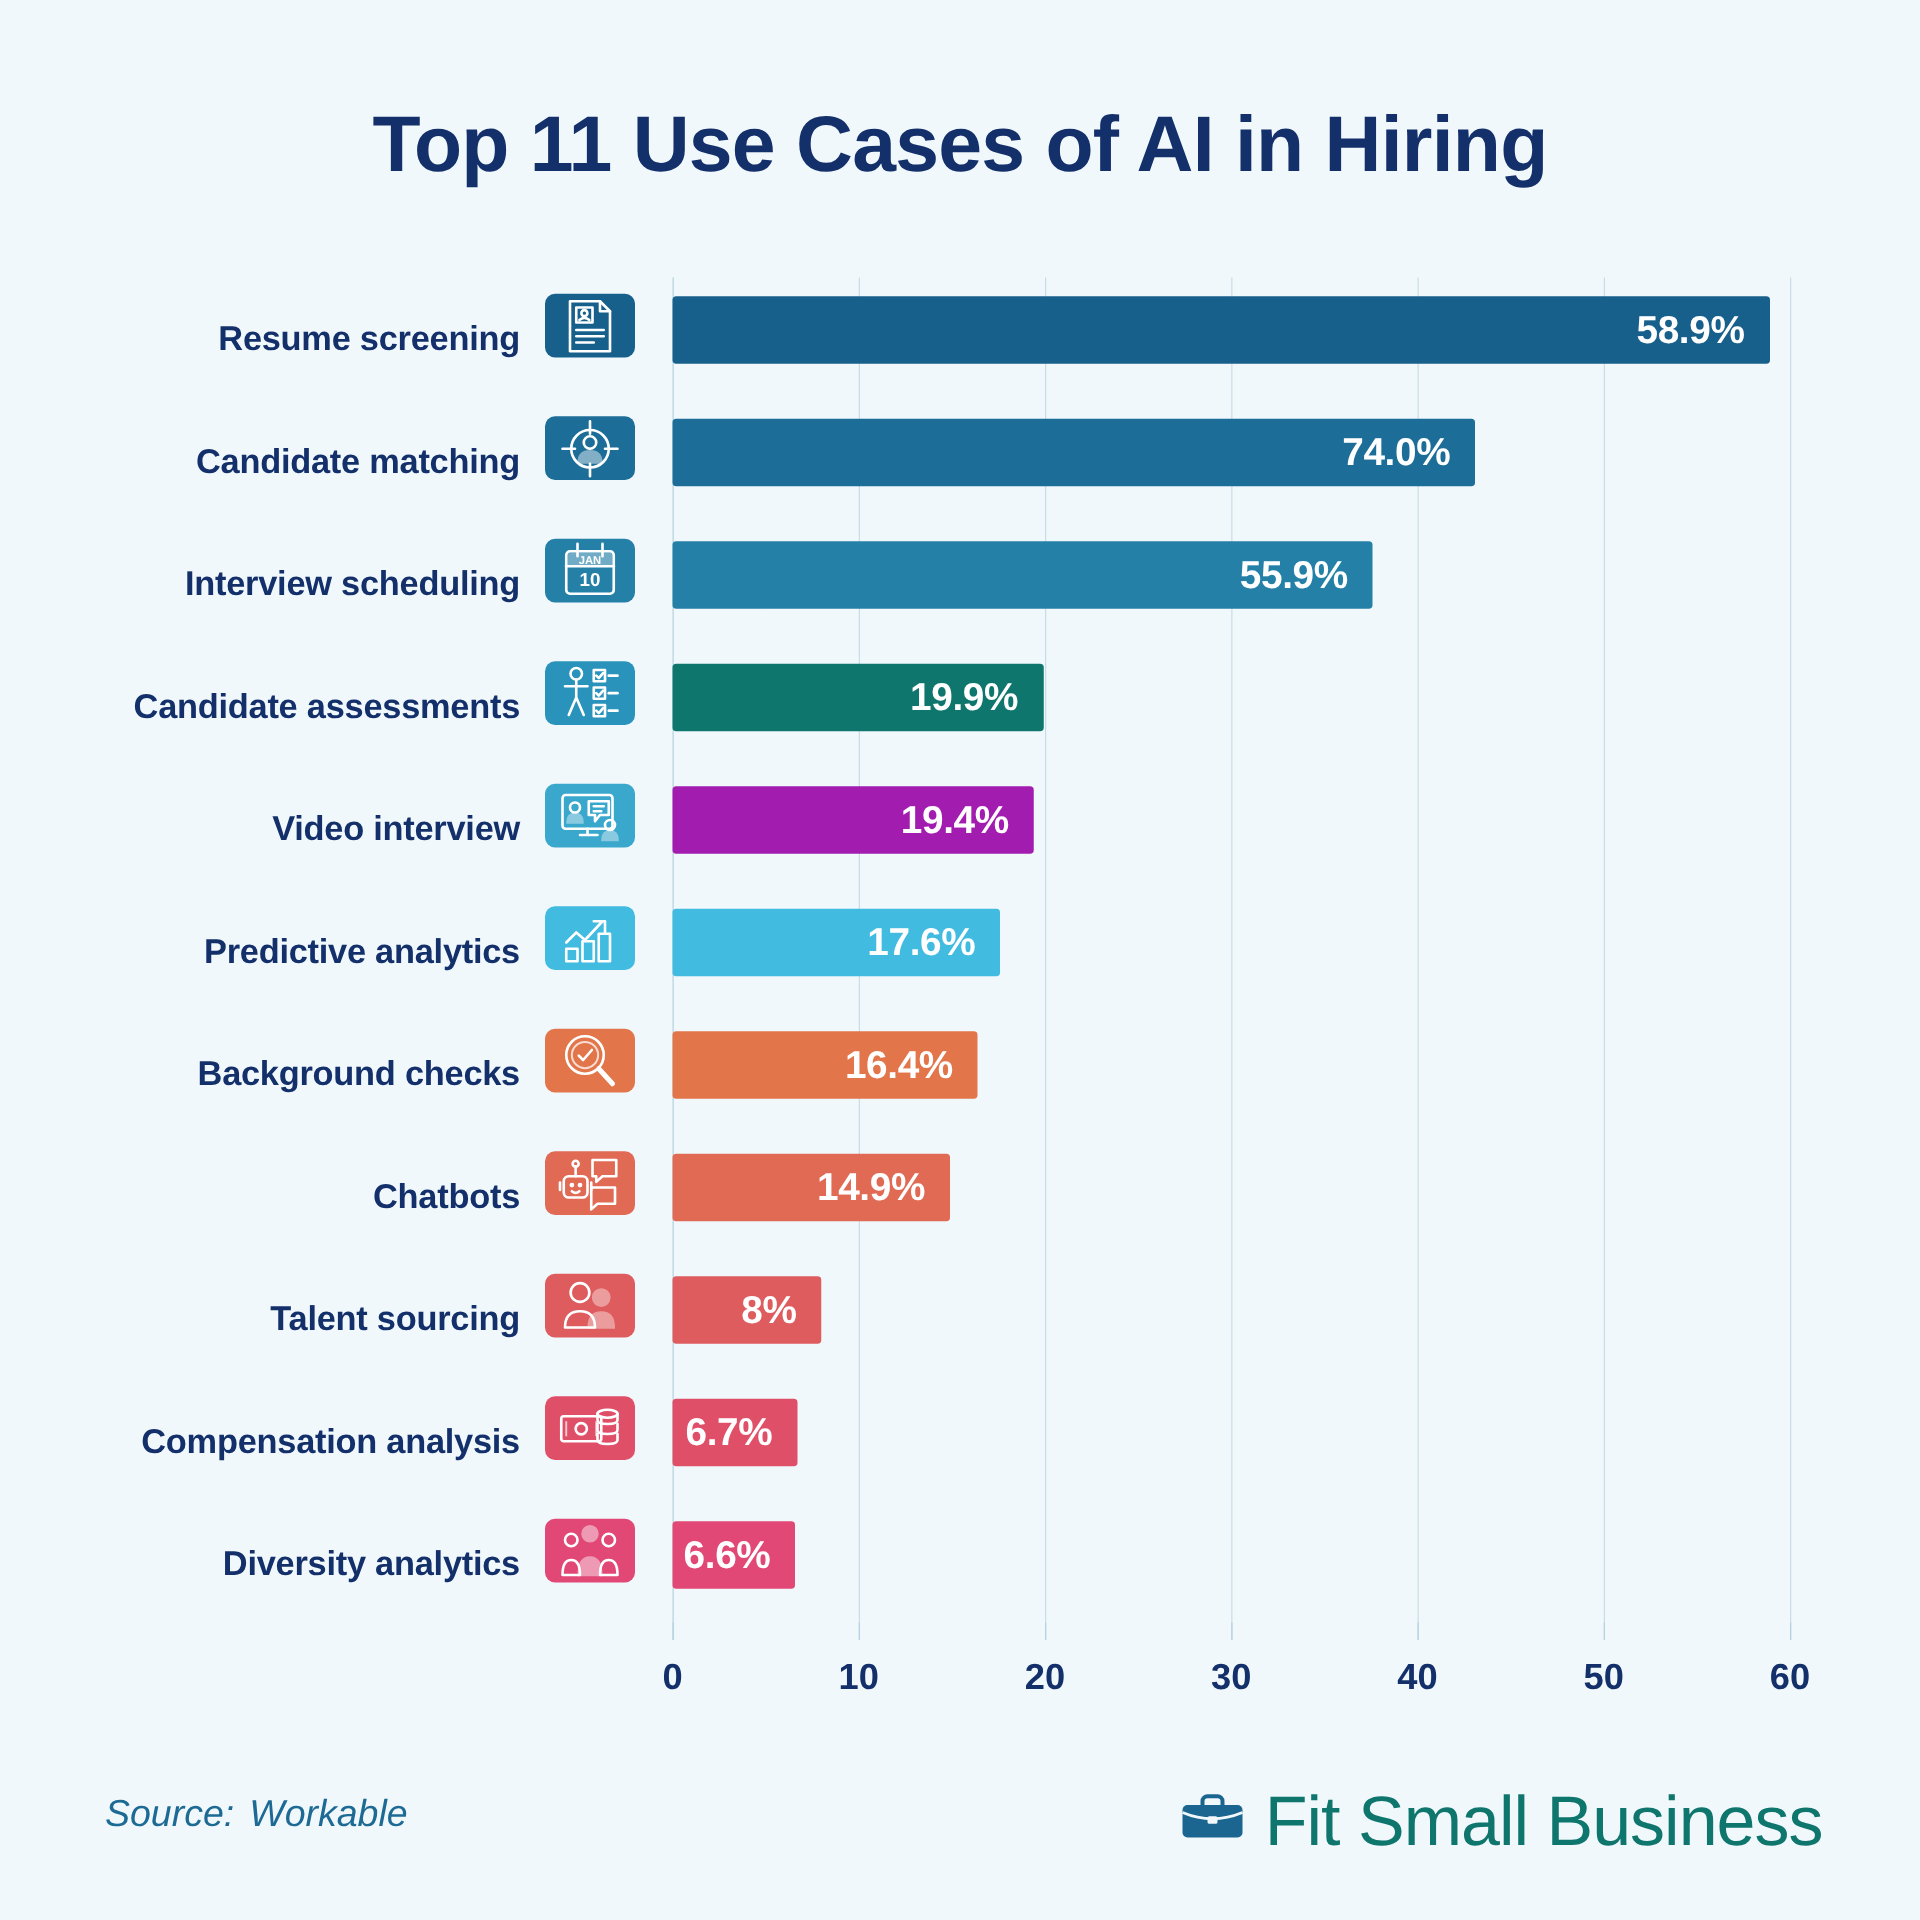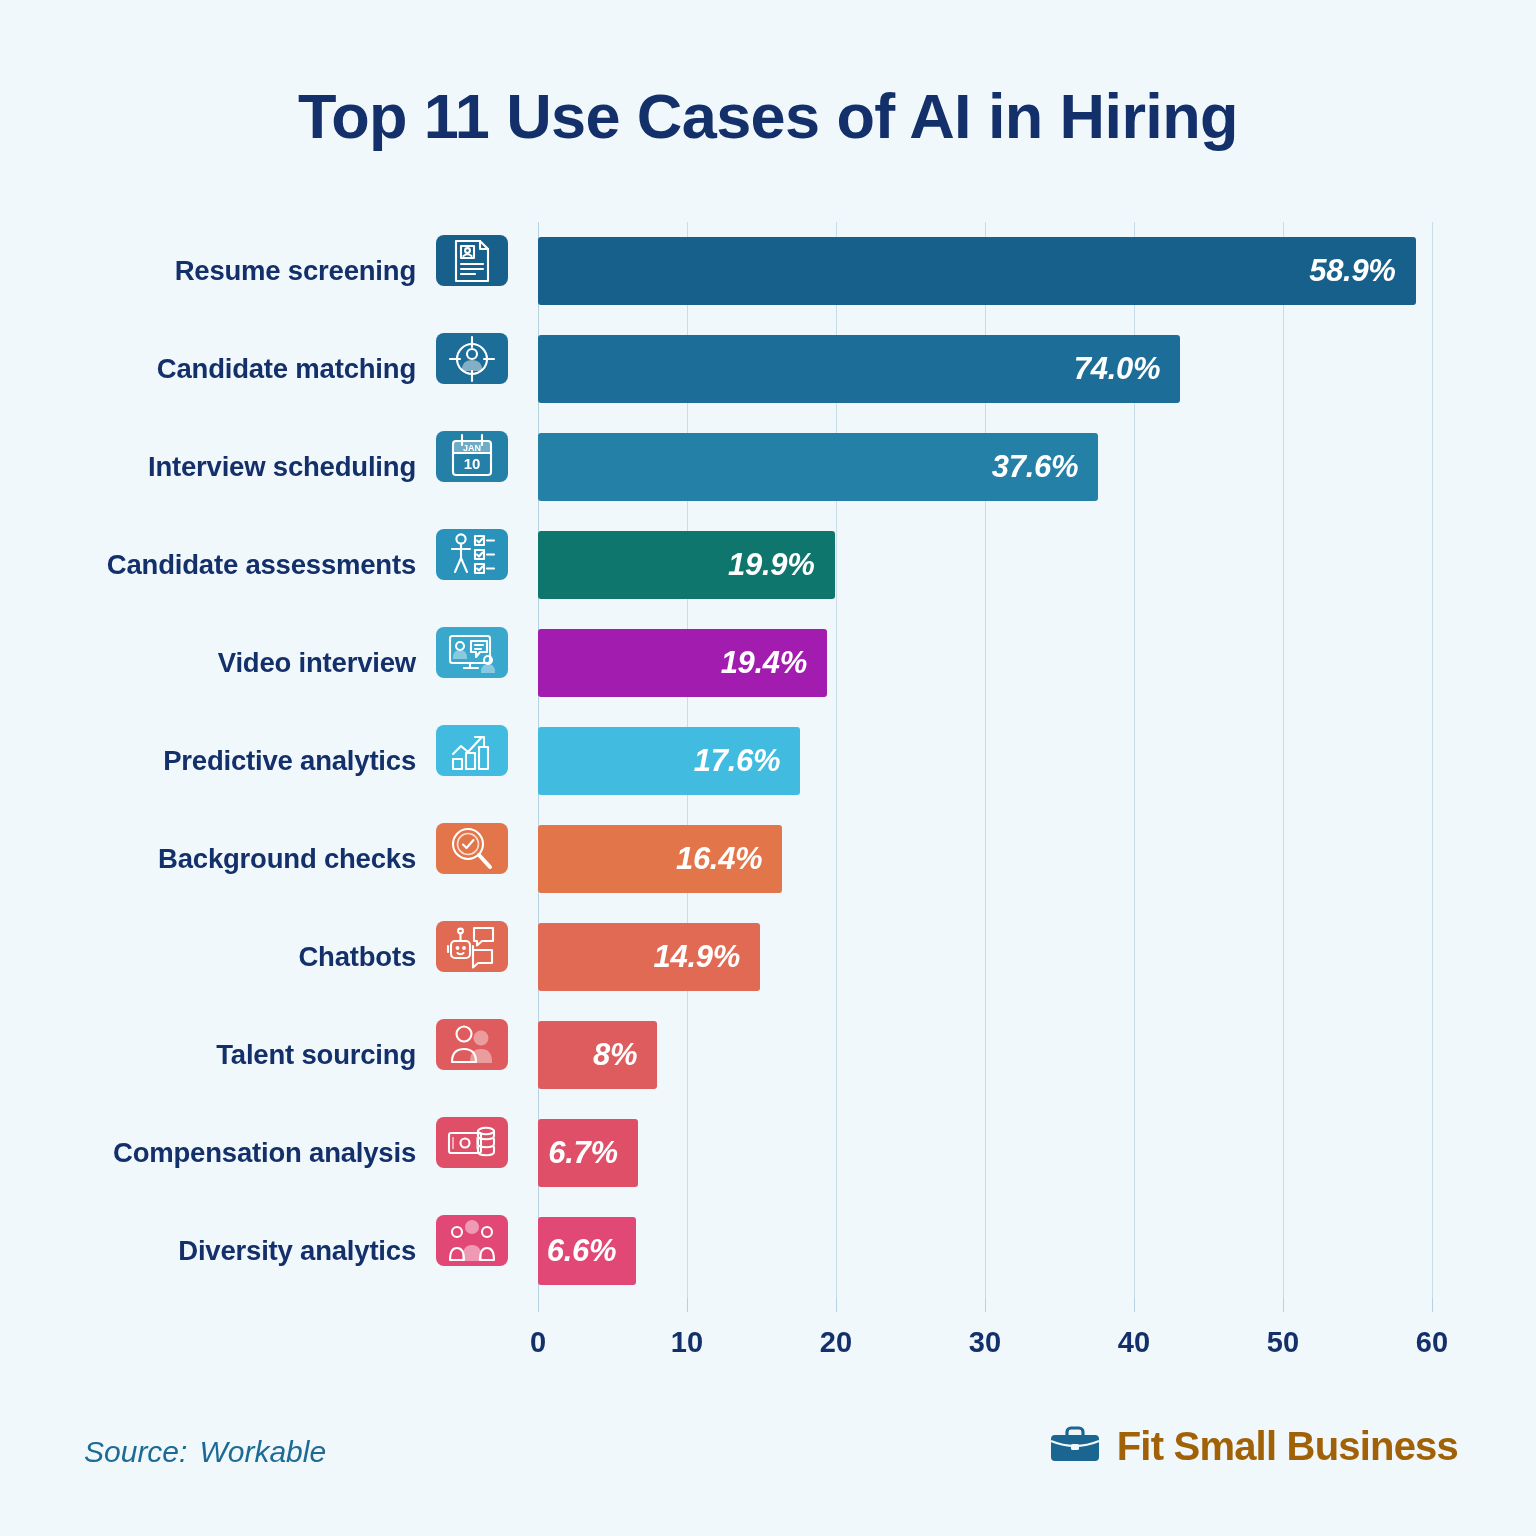--- a/index.html
+++ b/index.html
@@ -80,26 +80,25 @@
   .bar-track {
     position:absolute;
     left:538px;
     top:15px;
     height:68px;
     width:894px;
   }
   .bar {
     position:absolute;
     left:0; top:0;
-    height:68px;
+    height:54px;
     border-radius:3px;
     display:flex;
     align-items:center;
     justify-content:flex-end;
-    font-style:italic;
   }
   .bar-value {
     color:#ffffff;
     font-size:31px;
     font-weight:bold;
     padding-right:20px;
     letter-spacing:-0.3px;
     white-space:nowrap;
   }
 
@@ -132,23 +131,23 @@
   #source .src-val { margin-left:12px; }
 
   #logo {
     position:absolute;
     right:78px; top:1424px;
     display:flex;
     align-items:center;
     gap:16px;
   }
   #logo .logo-text {
-    font-size:40px;
-    font-weight:bold;
-    color:#a16207;
+    font-size:56px;
+    font-weight:normal;
+    color:#0f766e;
     letter-spacing:-0.8px;
   }
 </style>
 </head>
 <body>
 
 <div id="title">Top 11 Use Cases of AI in Hiring</div>
 
 <div id="chart">
   <div class="gridlines">
@@ -202,21 +201,21 @@
             <rect x="9" y="12" width="38" height="34" rx="3" fill="none" stroke="#ffffff" stroke-width="2.1" stroke-linecap="round" stroke-linejoin="round"></rect>
             <path d="M9 24 h38" fill="none" stroke="#ffffff" stroke-width="2.1" stroke-linecap="round" stroke-linejoin="round"></path>
             <rect x="10" y="13" width="36" height="11" fill="#ffffff" opacity="0.35"></rect>
             <path d="M18 6 v10 M38 6 v10" fill="none" stroke="#ffffff" stroke-width="2.1" stroke-linecap="round" stroke-linejoin="round"></path>
             <text x="28" y="22" text-anchor="middle" font-family="Liberation Sans, sans-serif" font-size="9" font-weight="bold" fill="#ffffff">JAN</text>
             <text x="28" y="40" text-anchor="middle" font-family="Liberation Sans, sans-serif" font-size="15" font-weight="bold" fill="#ffffff">10</text>
           </svg>
         </div>
         <div class="bar-track">
           <div class="bar" style="width: 560.24px; background: rgb(37, 128, 168);">
-            <span class="bar-value">37.6%</span>
+            <span class="bar-value">55.9%</span>
           </div>
         </div>
       </div>
       <div class="row" style="top: 294px;">
         <div class="row-label">Candidate assessments</div>
         <div class="row-icon" style="background: rgb(42, 147, 187);">
           <svg width="56" height="56" viewBox="0 0 56 56" aria-hidden="true">
             <circle cx="17" cy="12" r="4.6" fill="none" stroke="#ffffff" stroke-width="2.1" stroke-linecap="round" stroke-linejoin="round"></circle>
             <path d="M17 17 v14 M8 22 h18 M17 31 l-6 14 M17 31 l6 14" fill="none" stroke="#ffffff" stroke-width="2.1" stroke-linecap="round" stroke-linejoin="round"></path>
             <rect x="31" y="9" width="9" height="9" fill="none" stroke="#ffffff" stroke-width="2.1" stroke-linecap="round" stroke-linejoin="round"></rect>

